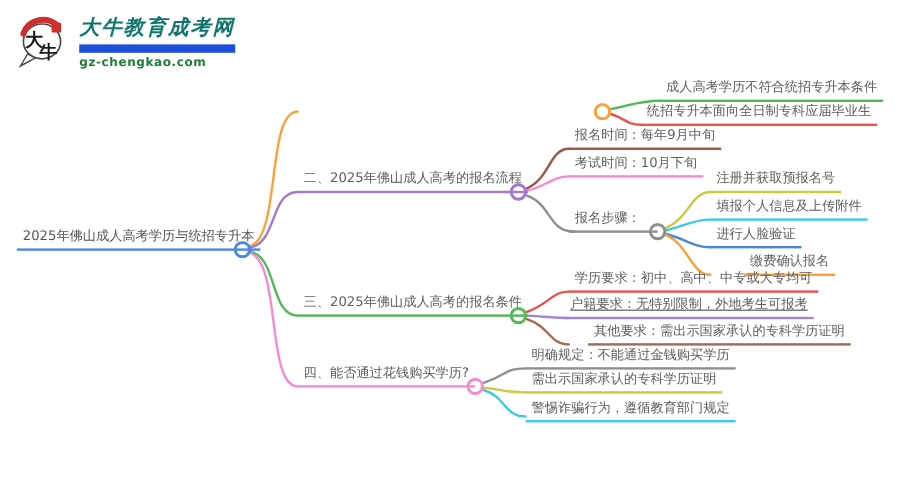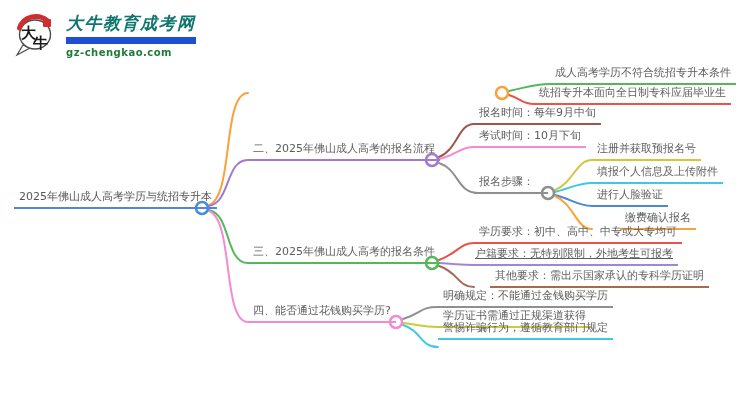--- a/index.html
+++ b/index.html
@@ -128,16 +128,16 @@
   <div class="node u-blue2" style="left:592px;top:187px;">进行人脸验证</div>
   <div class="node u-orange" style="left:620px;top:210px;">缴费确认报名</div>
 
   <div class="node u-green" style="left:248px;top:244px;">三、2025年佛山成人高考的报名条件</div>
   <div class="node u-red" style="left:474px;top:224px;">学历要求：初中、高中、中专或大专均可</div>
   <div class="node u-lpurple" style="left:470px;top:246px;text-decoration:underline;">户籍要求：无特别限制，外地考生可报考</div>
   <div class="node u-brown" style="left:490px;top:268px;">其他要求：需出示国家承认的专科学历证明</div>
 
   <div class="node u-pink" style="left:248px;top:303px;">四、能否通过花钱购买学历?</div>
   <div class="node u-gray" style="left:438px;top:288px;">明确规定：不能通过金钱购买学历</div>
-  <div class="node u-olive" style="left:438px;top:308px;">学历证书需通过正规渠道获得</div>
-  <div class="node u-cyan" style="left:438px;top:320px;">警惕诈骗行为，遵循教育部门规定</div>
+  <div class="node u-olive" style="left:438px;top:308px;">需出示国家承认的专科学历证明</div>
+  <div class="node u-cyan" style="left:438px;top:332px;">警惕诈骗行为，遵循教育部门规定</div>
 
 </div>
 
 </body></html>

